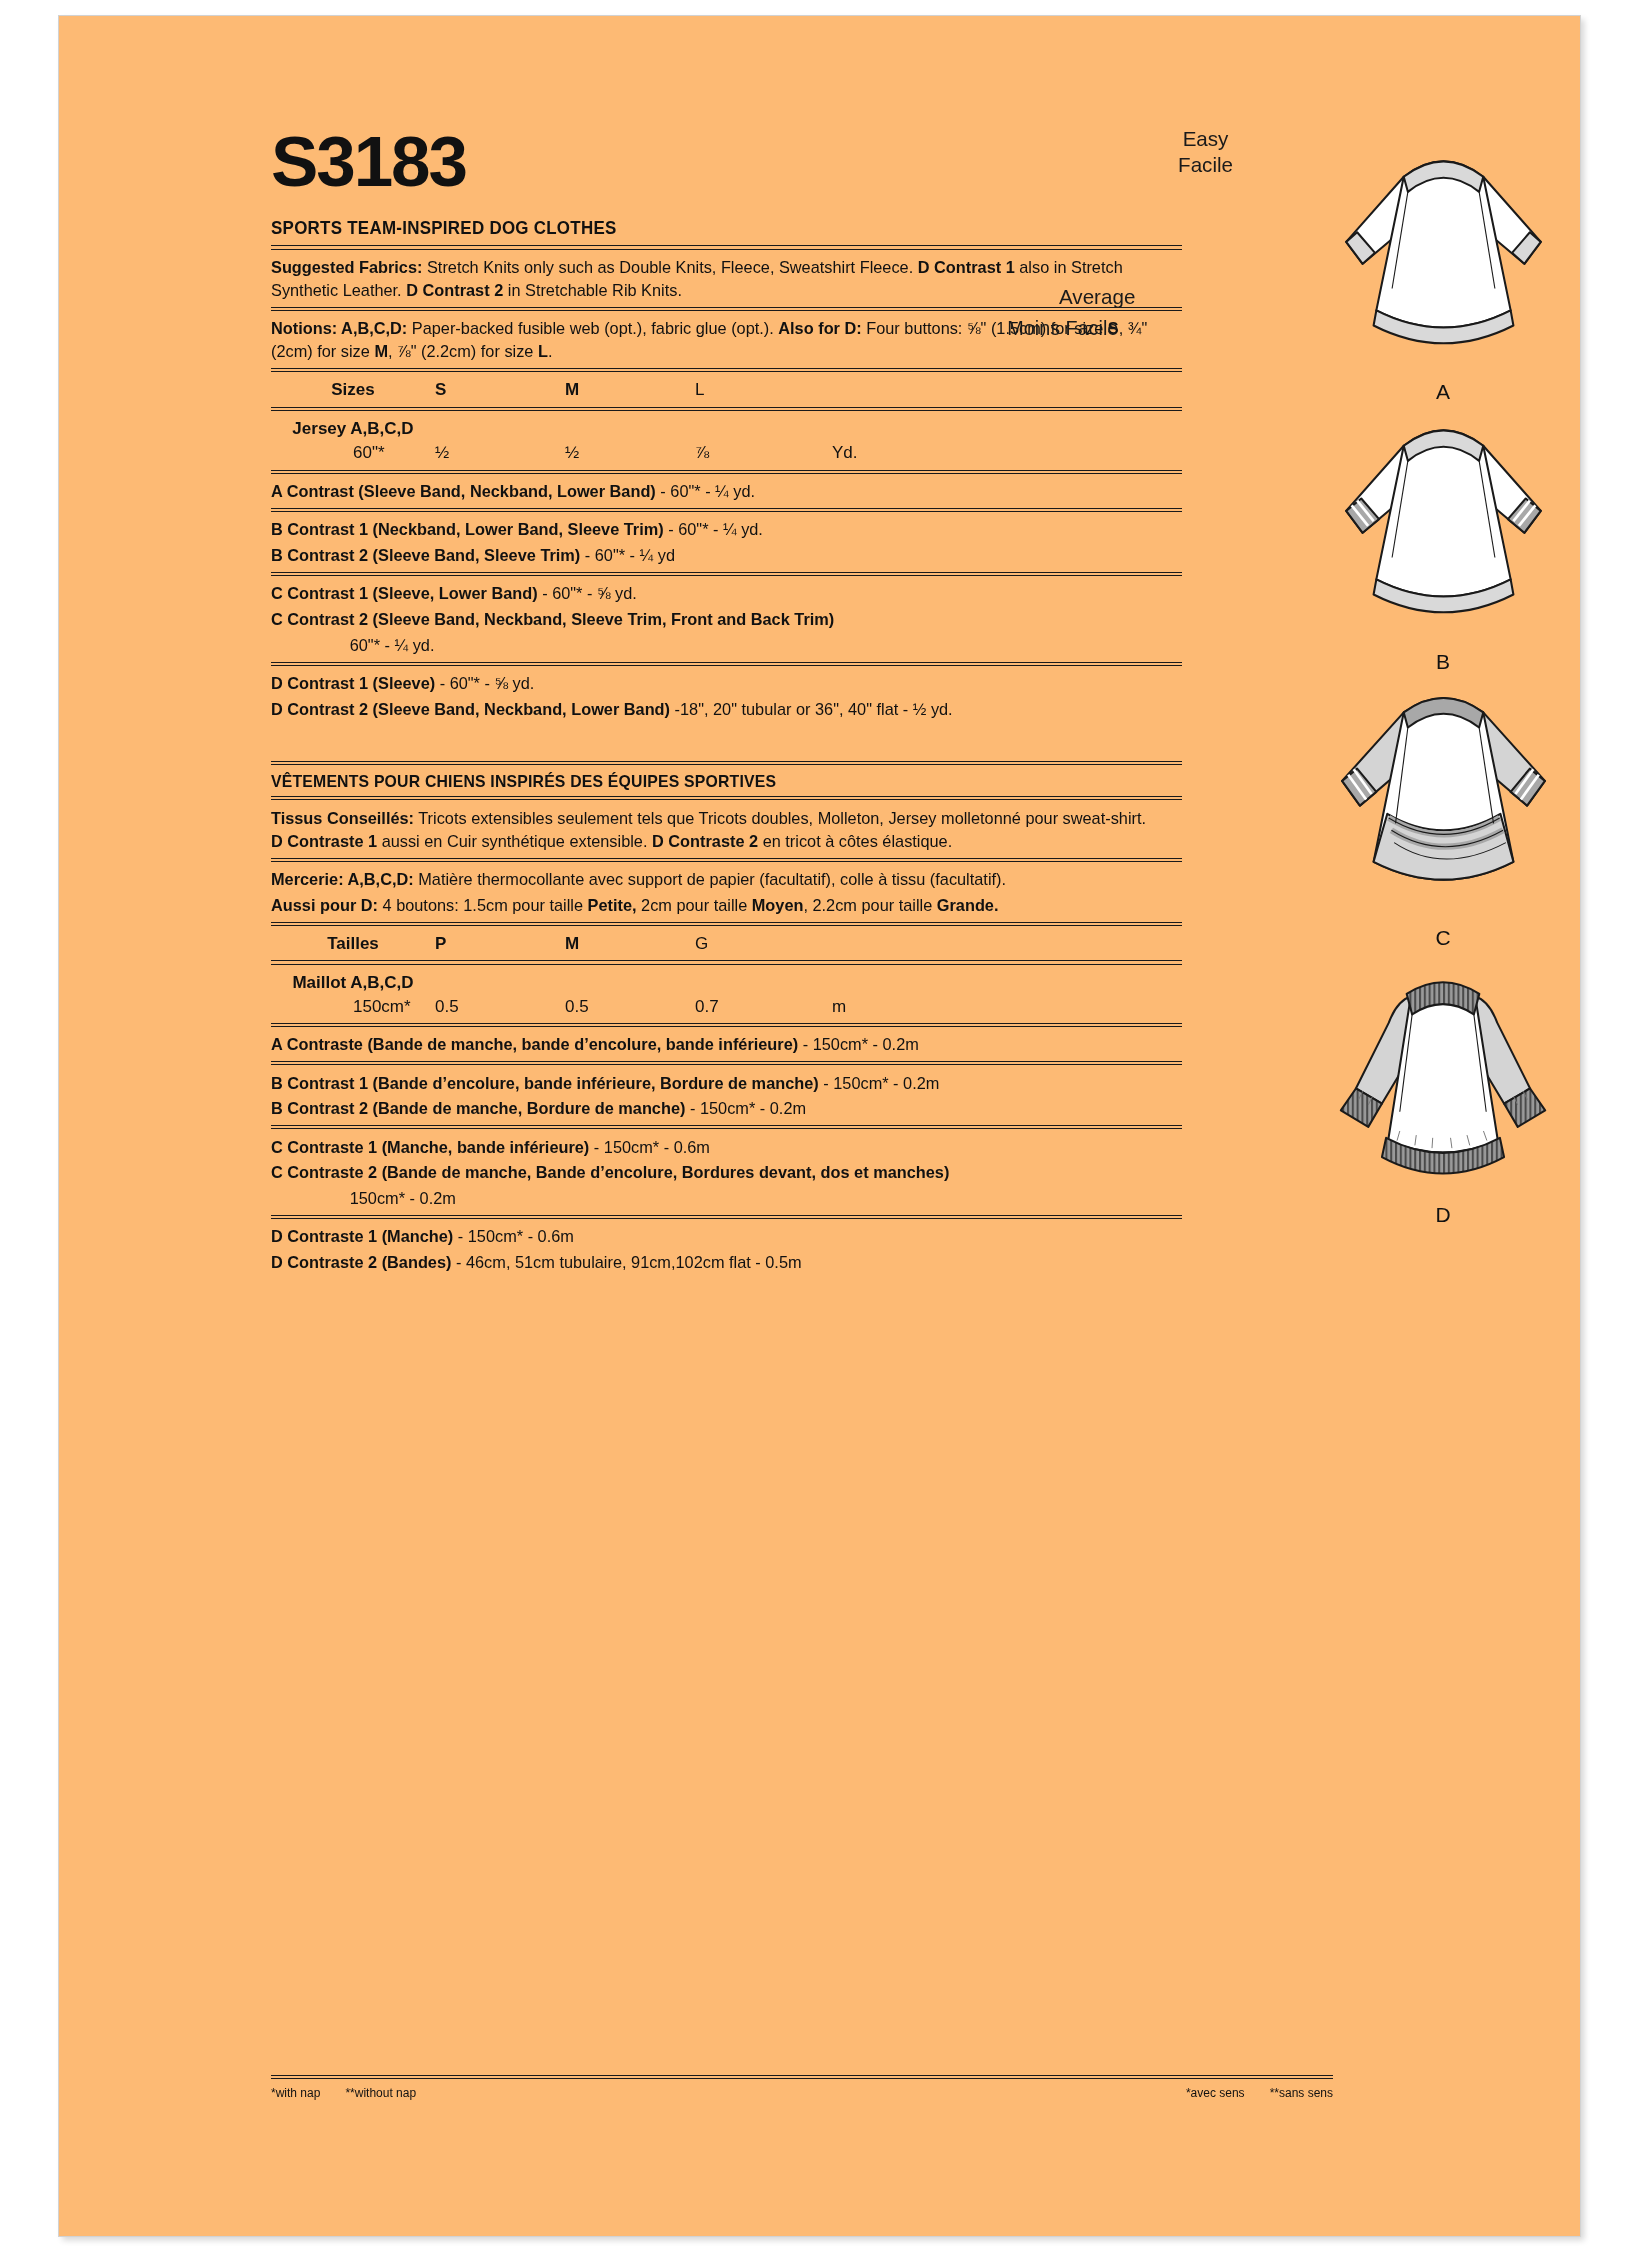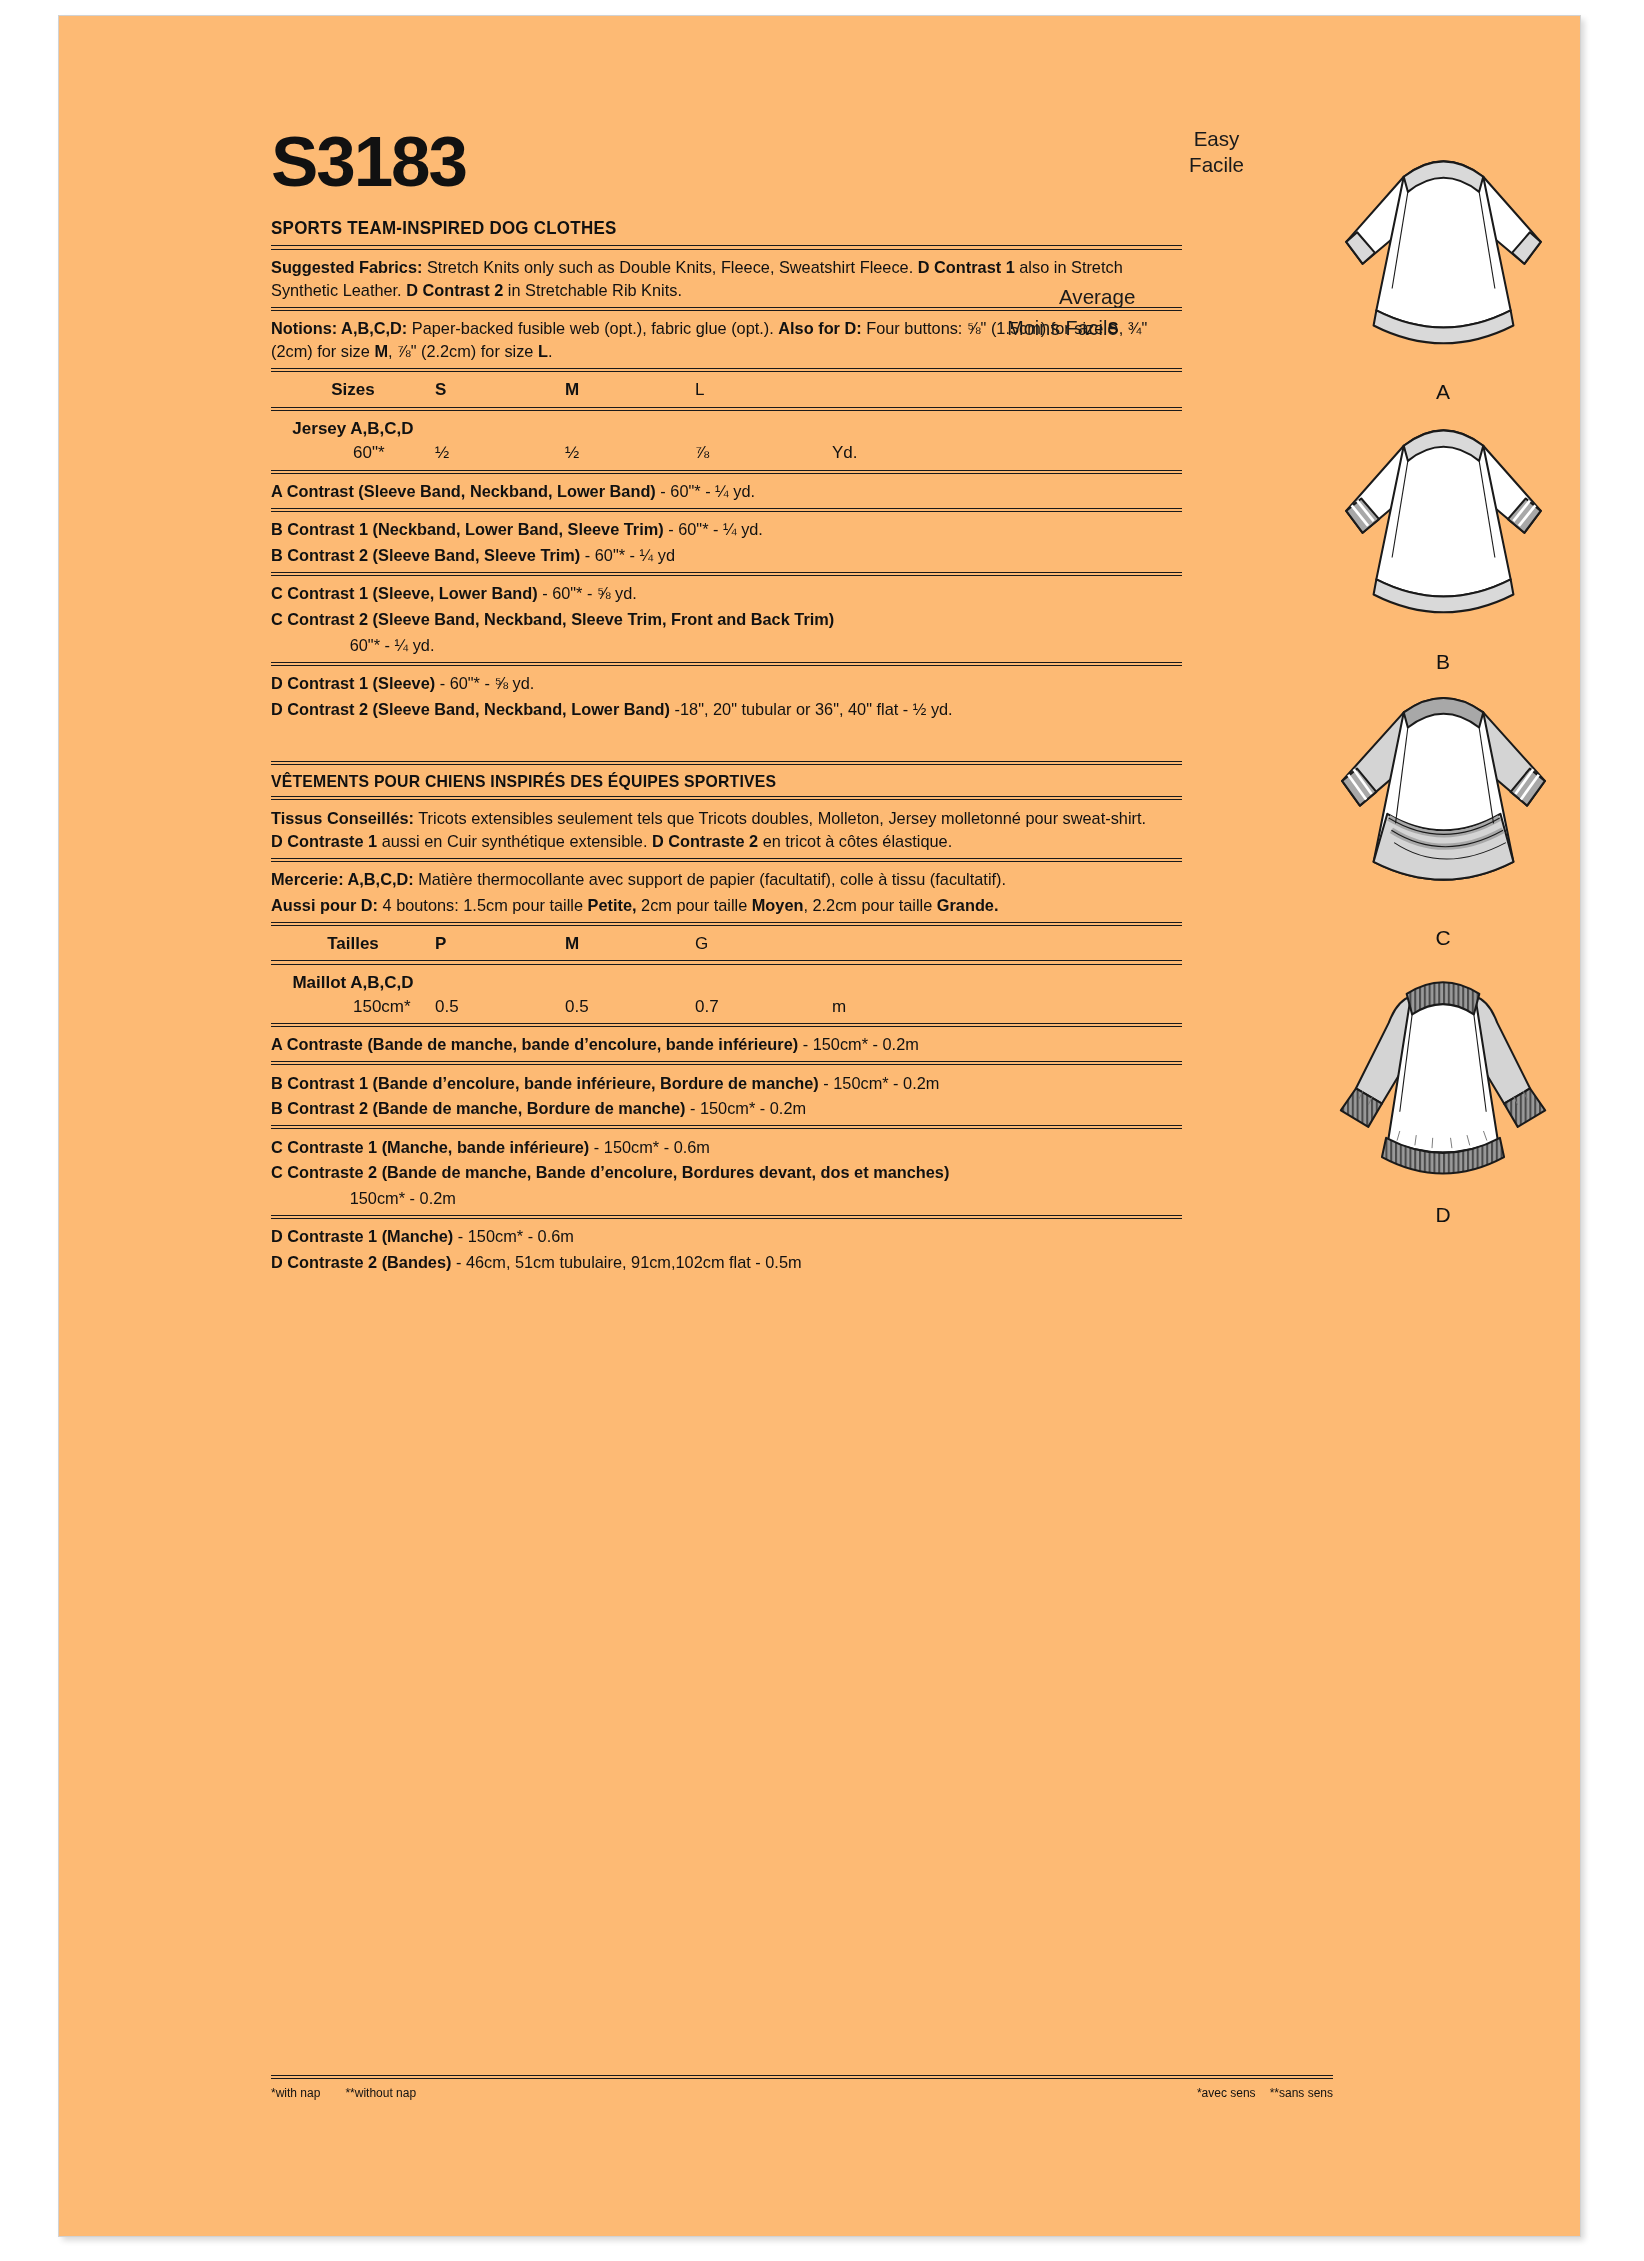--- a/index.html
+++ b/index.html
@@ -9,21 +9,21 @@
   .page{position:absolute;left:58px;top:15px;width:1523px;height:2222px;
         background:#fdba74;border:0.7px solid #d2d2d2;
         box-shadow:4.1px 4.1px 6.2px rgba(0,0,0,0.16);box-sizing:border-box;}
 
   .content{position:absolute;left:212px;top:110px;width:1110px;}
 
   
   .pattern-no{font-size:71px;font-weight:bold;letter-spacing:-2.1px;
               line-height:1;margin:0 0 20.6px 0;color:#111;
               font-family:"Liberation Sans",sans-serif;}
-  .difficulty{position:absolute;right:137px;top:0px;text-align:center;
+  .difficulty{position:absolute;right:148px;top:0px;text-align:center;
               font-size:20.6px;line-height:1.28;color:#1a1a1a;}
 
   .title{font-size:18px;font-weight:bold;letter-spacing:0.3px;
          color:#111;margin:0 0 6.9px 0;white-space:nowrap;
          transform:scaleX(0.94);transform-origin:left center;}
 
   
   .rule{border-top:1.4px solid #1a1a1a;border-bottom:0.7px solid #1a1a1a;
         height:2.1px;margin:4.8px 0 6.2px 0;width:911px;}
 
@@ -53,21 +53,21 @@
              color:#111;margin:0;white-space:nowrap;
              transform:scaleX(0.93);transform-origin:left center;}
 
   
   .footer{position:absolute;left:212px;top:2059px;width:1062px;}
   .foot-rule{border-top:1.4px solid #1a1a1a;border-bottom:0.7px solid #1a1a1a;
              height:2.1px;width:1062px;}
   .foot-row{display:flex;justify-content:space-between;font-size:12px;
             color:#111;padding-top:6.9px;align-items:flex-end;}
   .foot-left span{margin-right:25px;}
-  .foot-right span{margin-left:14px;}
+  .foot-right span{margin-left:25px;}
 
   
   .views{position:absolute;left:1254px;top:123px;width:274px;}
   .view{position:relative;width:260px;margin-bottom:4.1px;text-align:center;}
   .view svg{display:block;margin:0 auto;}
   .view-label{font-size:21px;color:#111;margin-top:1.4px;
               font-family:"Liberation Sans",sans-serif;}
 </style>
 </head>
 <body>

